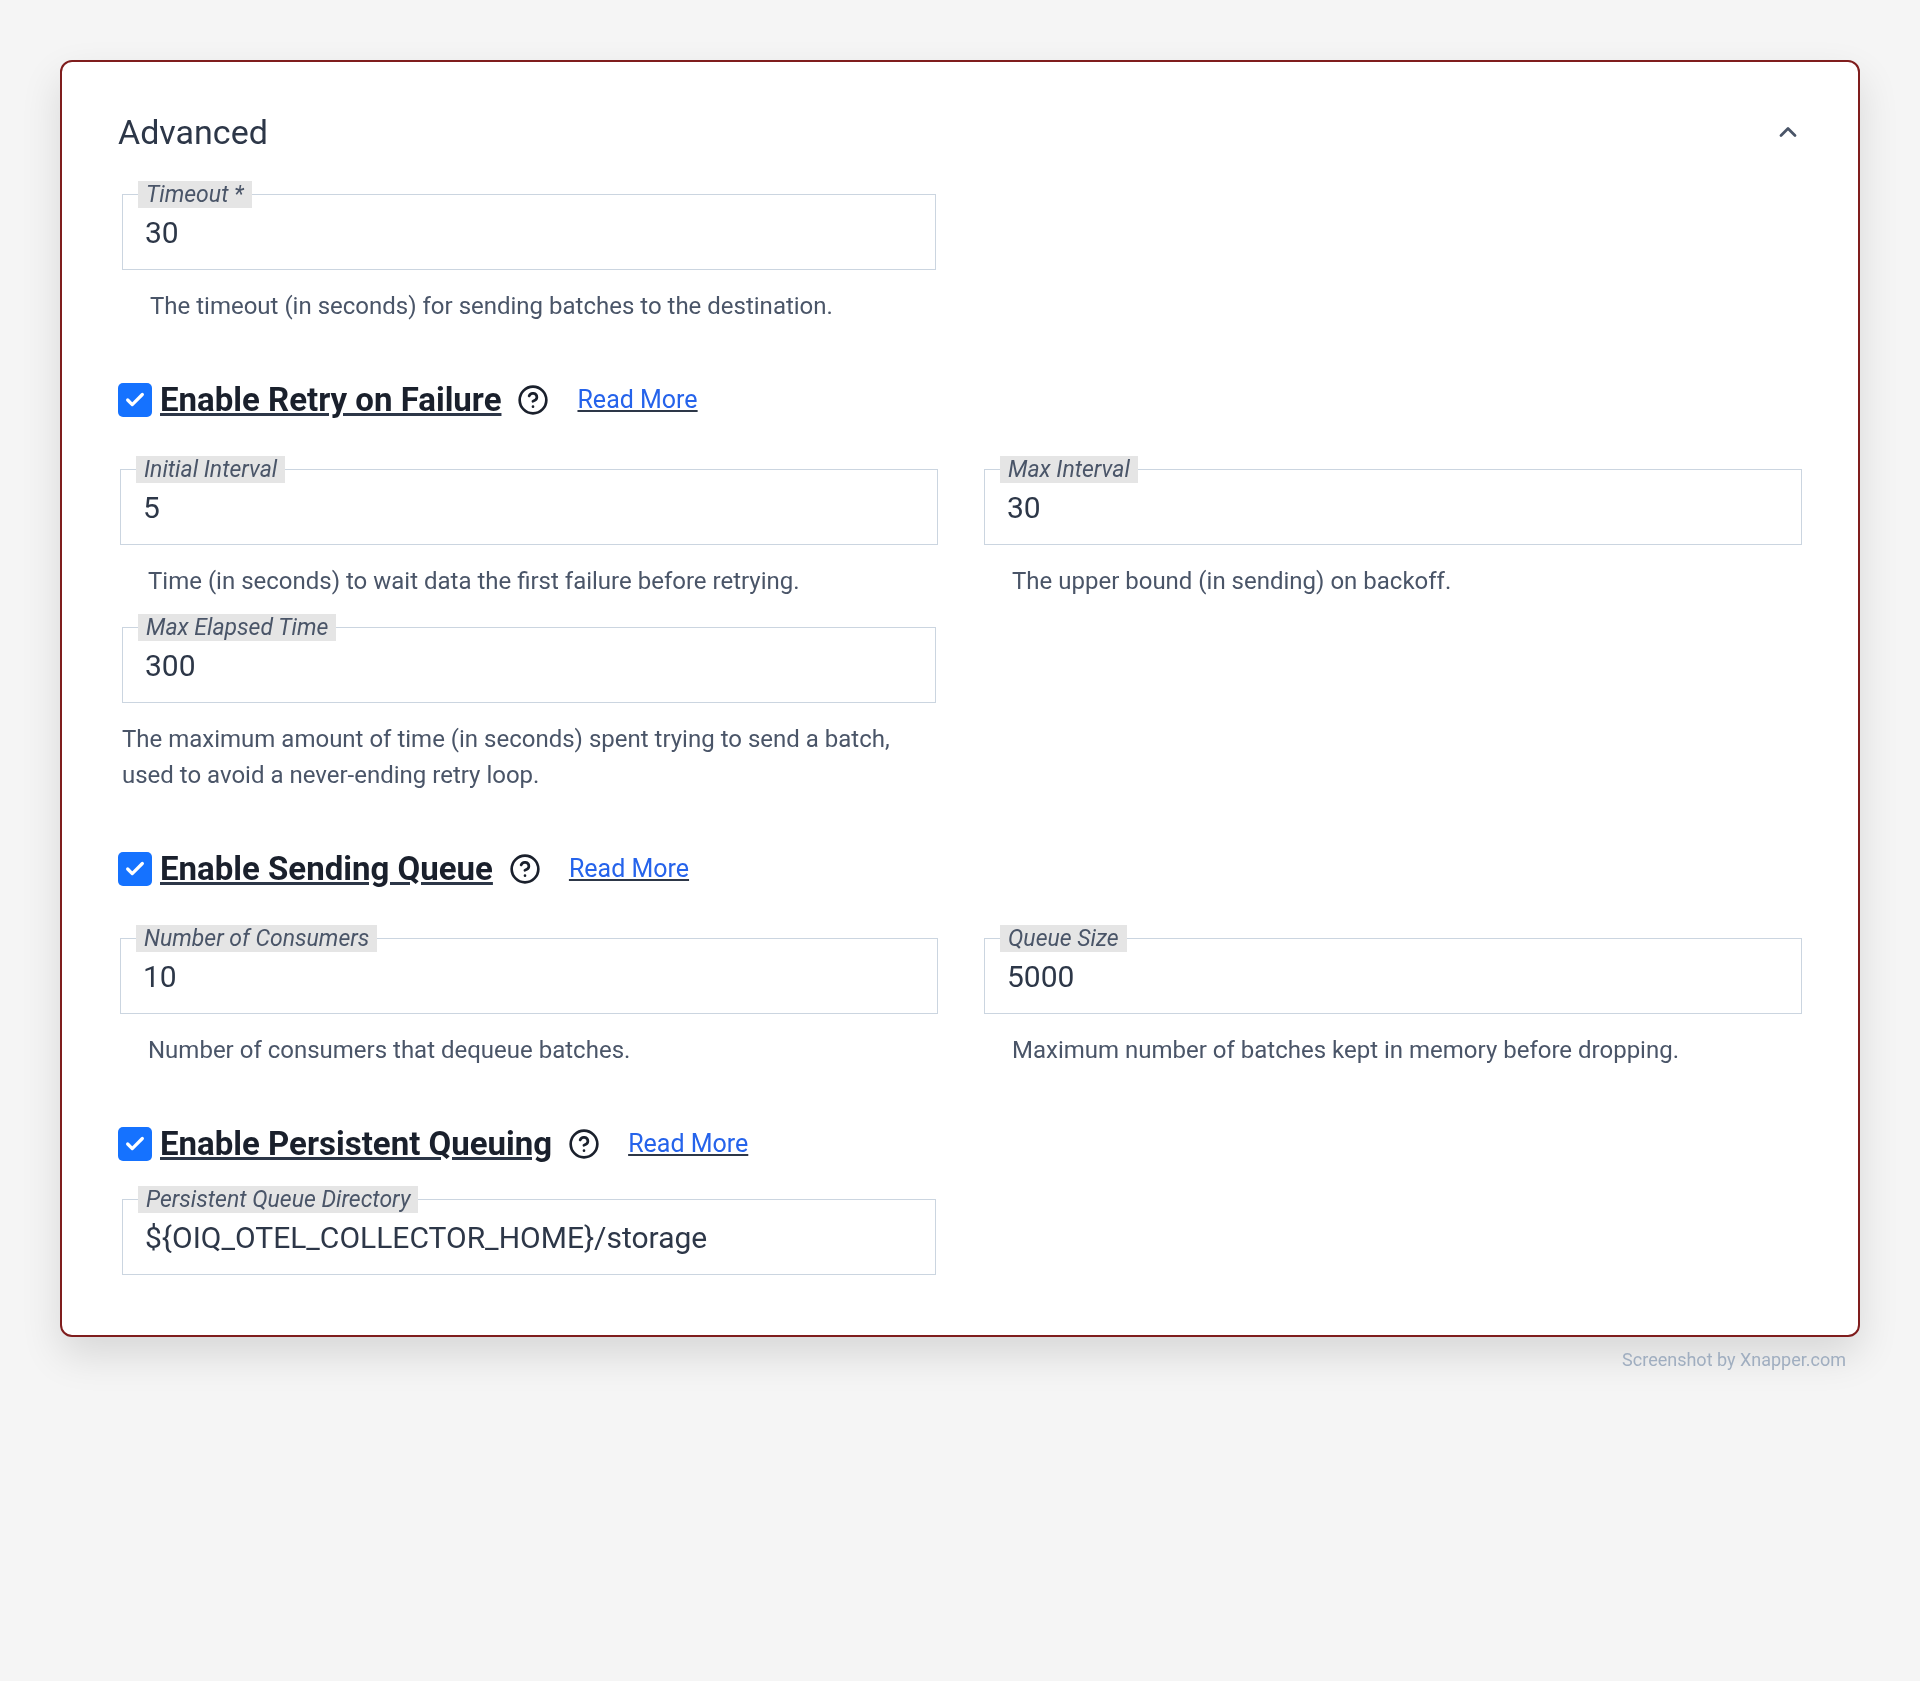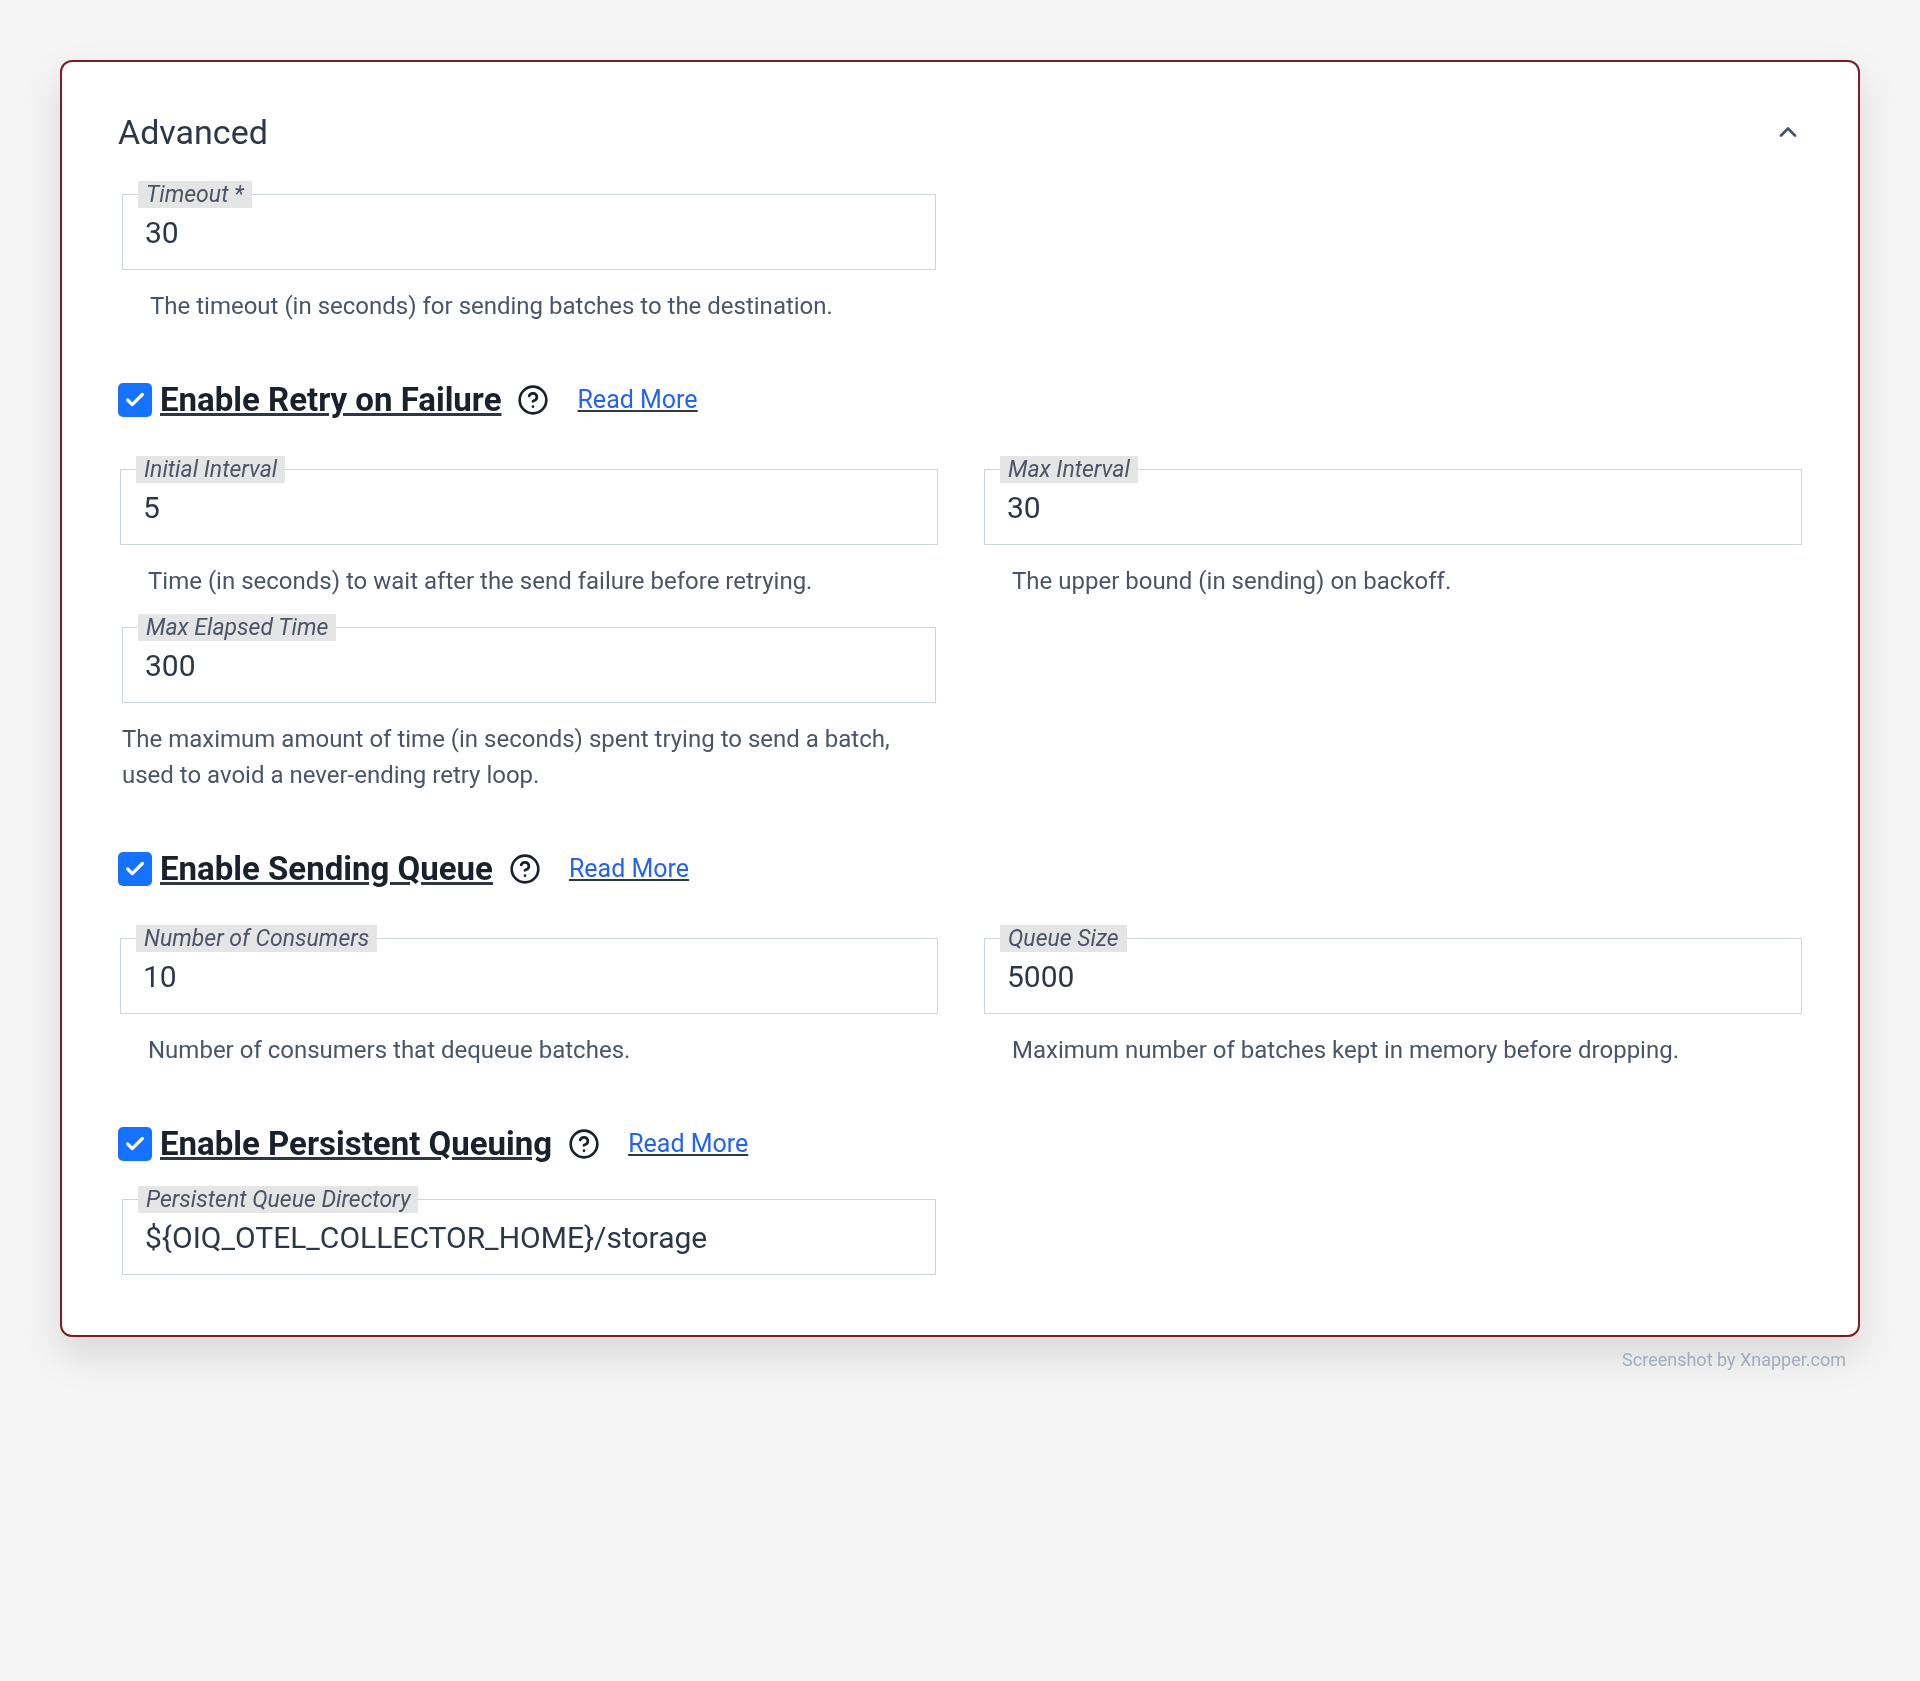--- a/index.html
+++ b/index.html
@@ -162,21 +162,21 @@
       </svg>
     <a class="readmore">Read More</a>
   </div>
 
   <div class="two-col">
     <div class="col">
       <div class="input-wrap">
         <span class="floating-label">Initial Interval</span>
         <input class="text-input" value="5" style="">
       </div>
-      <div class="helper">Time (in seconds) to wait after the send failure before retrying.</div>
+      <div class="helper">Time (in seconds) to wait data the first failure before retrying.</div>
     </div>
     <div class="col">
       <div class="input-wrap">
         <span class="floating-label">Max Interval</span>
         <input class="text-input" value="30" style="">
       </div>
       <div class="helper">The upper bound (in sending) on backoff.</div>
     </div>
   </div>
 

